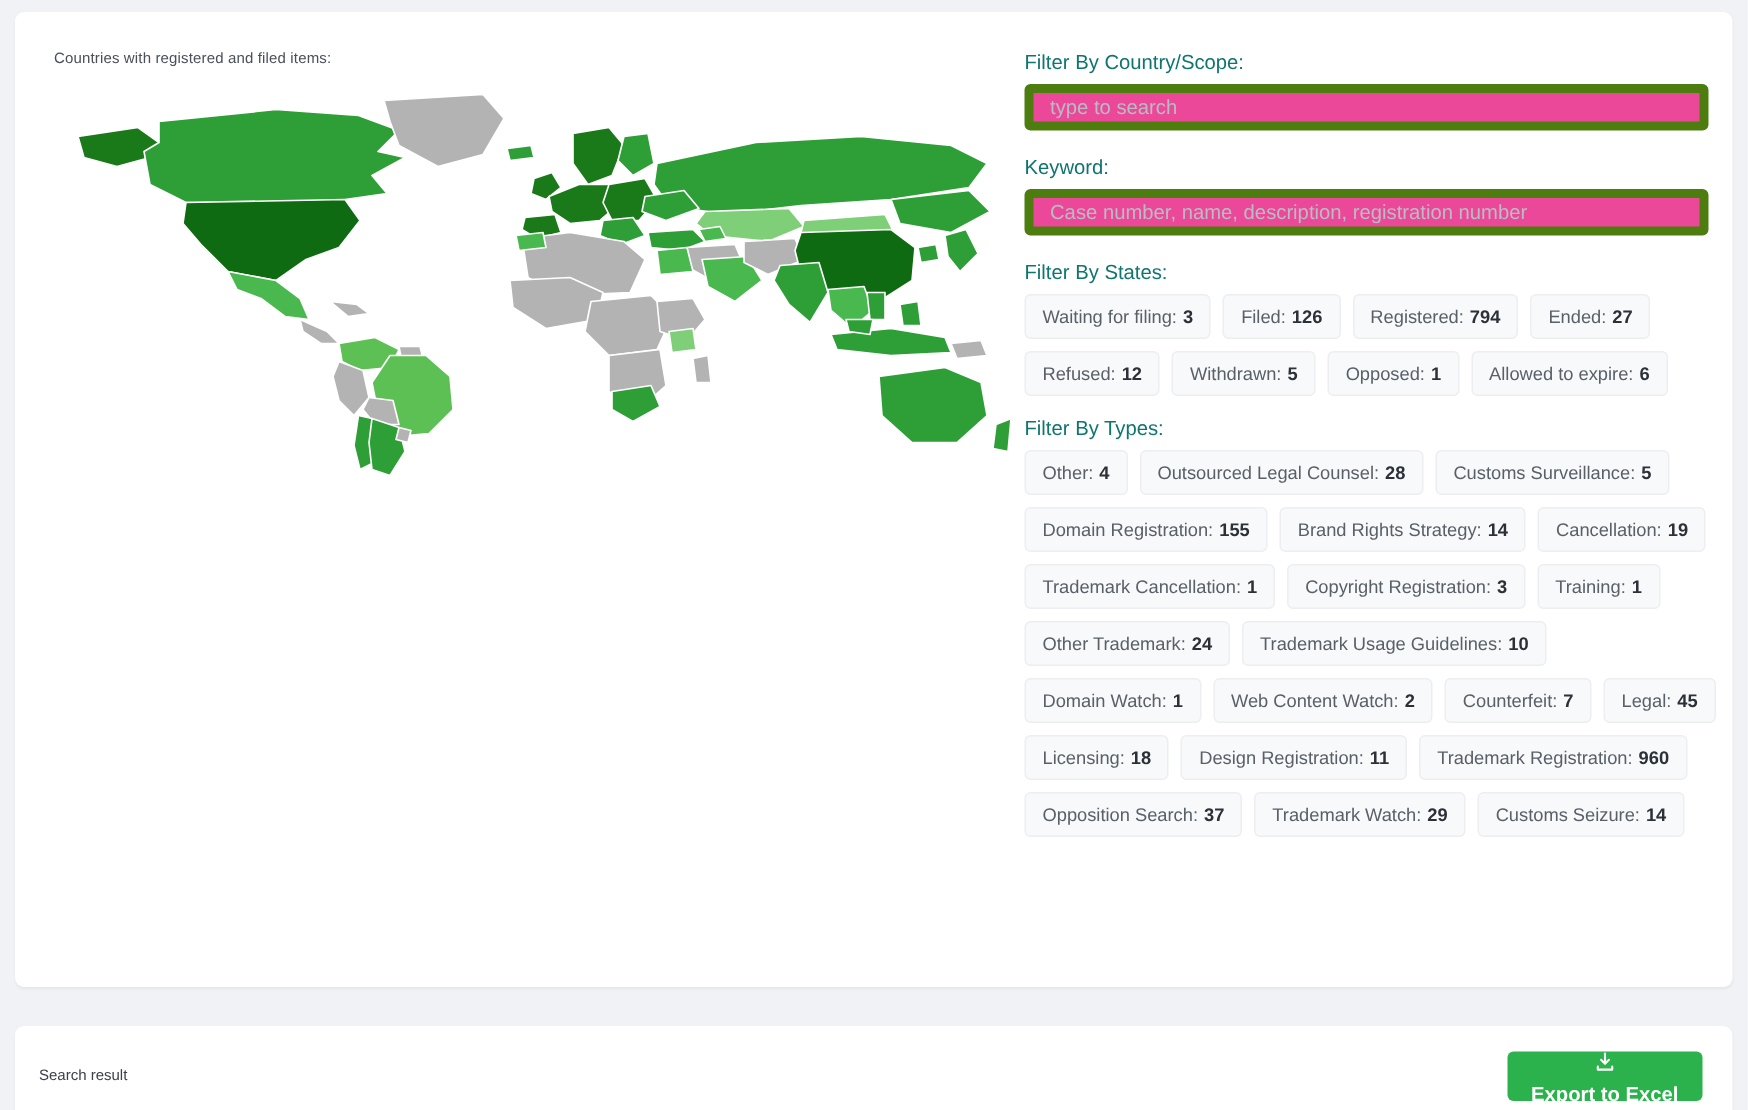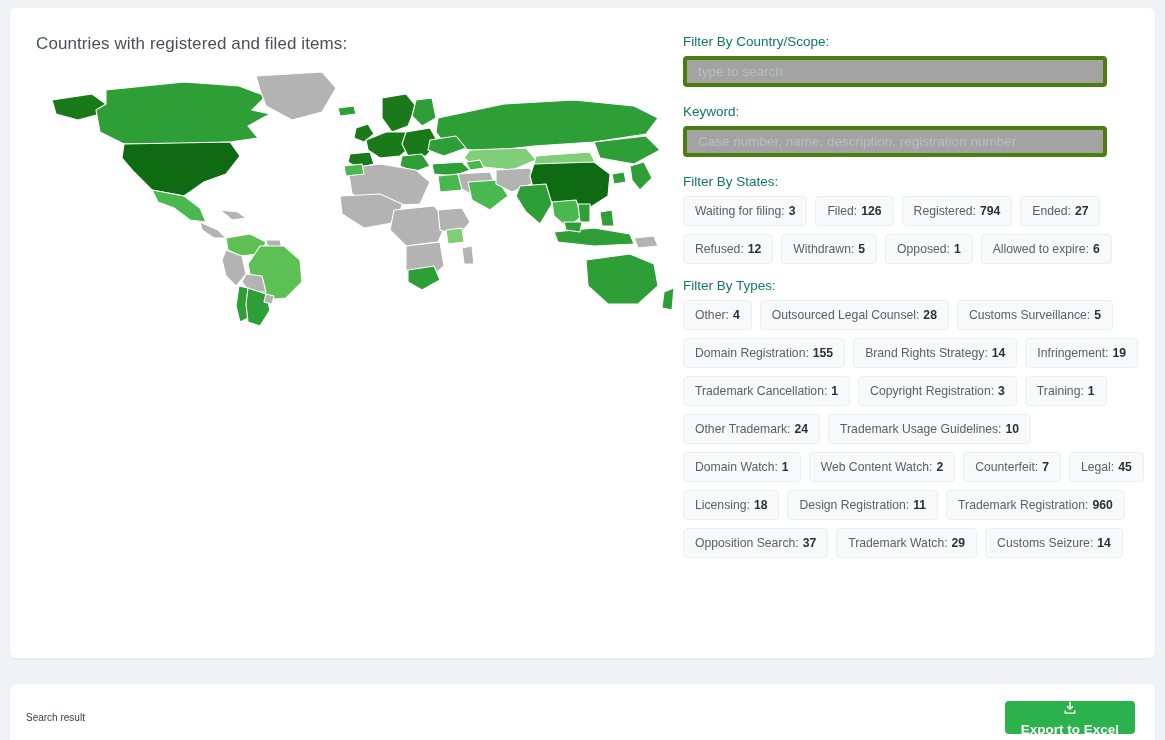--- a/index.html
+++ b/index.html
@@ -19,44 +19,44 @@
     position: absolute;
   }
   #main-card { left: 10px; top: 8px; width: 1145px; height: 650px; }
   #result-card { left: 10px; top: 684px; width: 1145px; height: 66px; }
 
   .main-inner { display: flex; width: 100%; height: 100%; }
   .left-pane { width: 665px; padding: 26px 0 0 16px; }
   .right-pane { width: 480px; padding: 26px 18px 0 8px; }
 
   .map-title {
-    font-size: 17px;
+    font-size: 10px;
     color: #4a4f5a;
     margin: 0 0 16px 10px;
     letter-spacing: .1px;
   }
   .map-wrap { width: 640px; height: 270px; margin-left: 8px; }
   .map-wrap svg { width: 100%; height: 100%; display: block; }
 
   .field-label {
     font-size: 13.5px;
     color: #0f766e;
     margin: 0 0 7px 0;
     font-weight: 400;
   }
   .text-input {
-    width: 424px;
+    width: 456px;
     height: 31px;
-    border: 4px solid #4d7c0f;
+    border: 6px solid #4d7c0f;
     border-radius: 4px;
     padding: 0 11px;
     font-size: 13.5px;
     color: #33383f;
     font-family: "Liberation Sans", sans-serif;
-    background: #a3a3a3;
+    background: #ec4899;
     outline: none;
     display: block;
   }
   .text-input::placeholder { color: #b9bcc4; }
   .spacer-sm { height: 17px; }
   .spacer-md { height: 14px; }
 
   .chip-group {
     display: flex;
     flex-wrap: wrap;
@@ -297,21 +297,21 @@
             </div>
             <div class="chip">
               <span>Domain Registration:</span>
               <span class="cval">155</span>
             </div>
             <div class="chip">
               <span>Brand Rights Strategy:</span>
               <span class="cval">14</span>
             </div>
             <div class="chip">
-              <span>Infringement:</span>
+              <span>Cancellation:</span>
               <span class="cval">19</span>
             </div>
             <div class="chip">
               <span>Trademark Cancellation:</span>
               <span class="cval">1</span>
             </div>
             <div class="chip">
               <span>Copyright Registration:</span>
               <span class="cval">3</span>
             </div>

